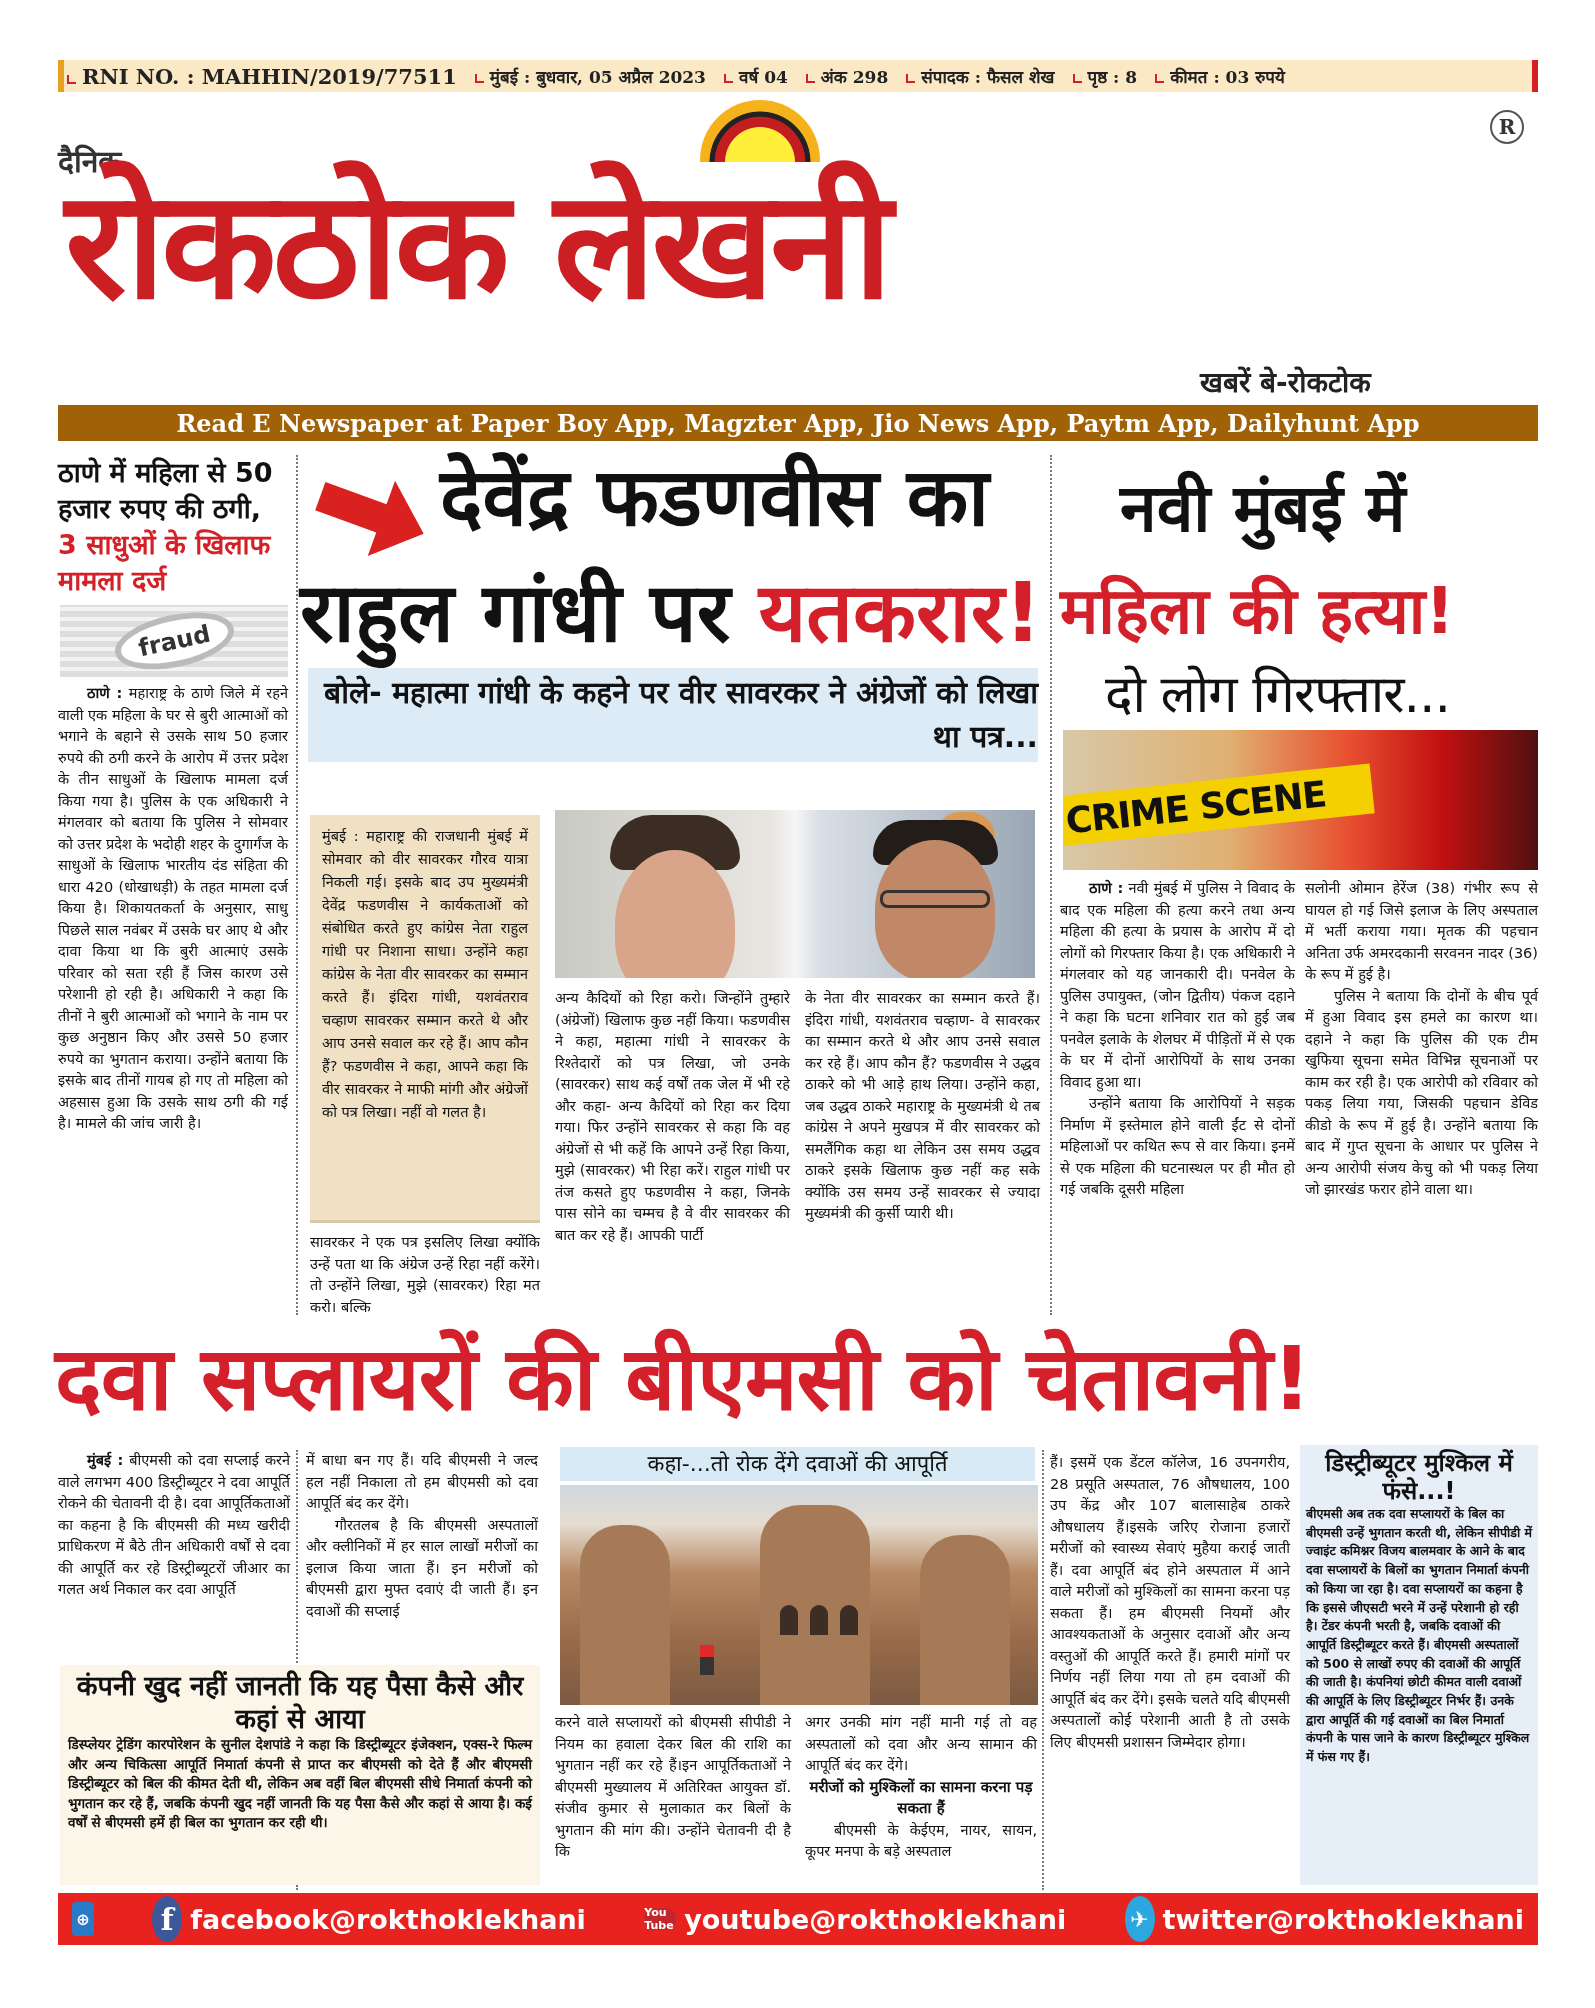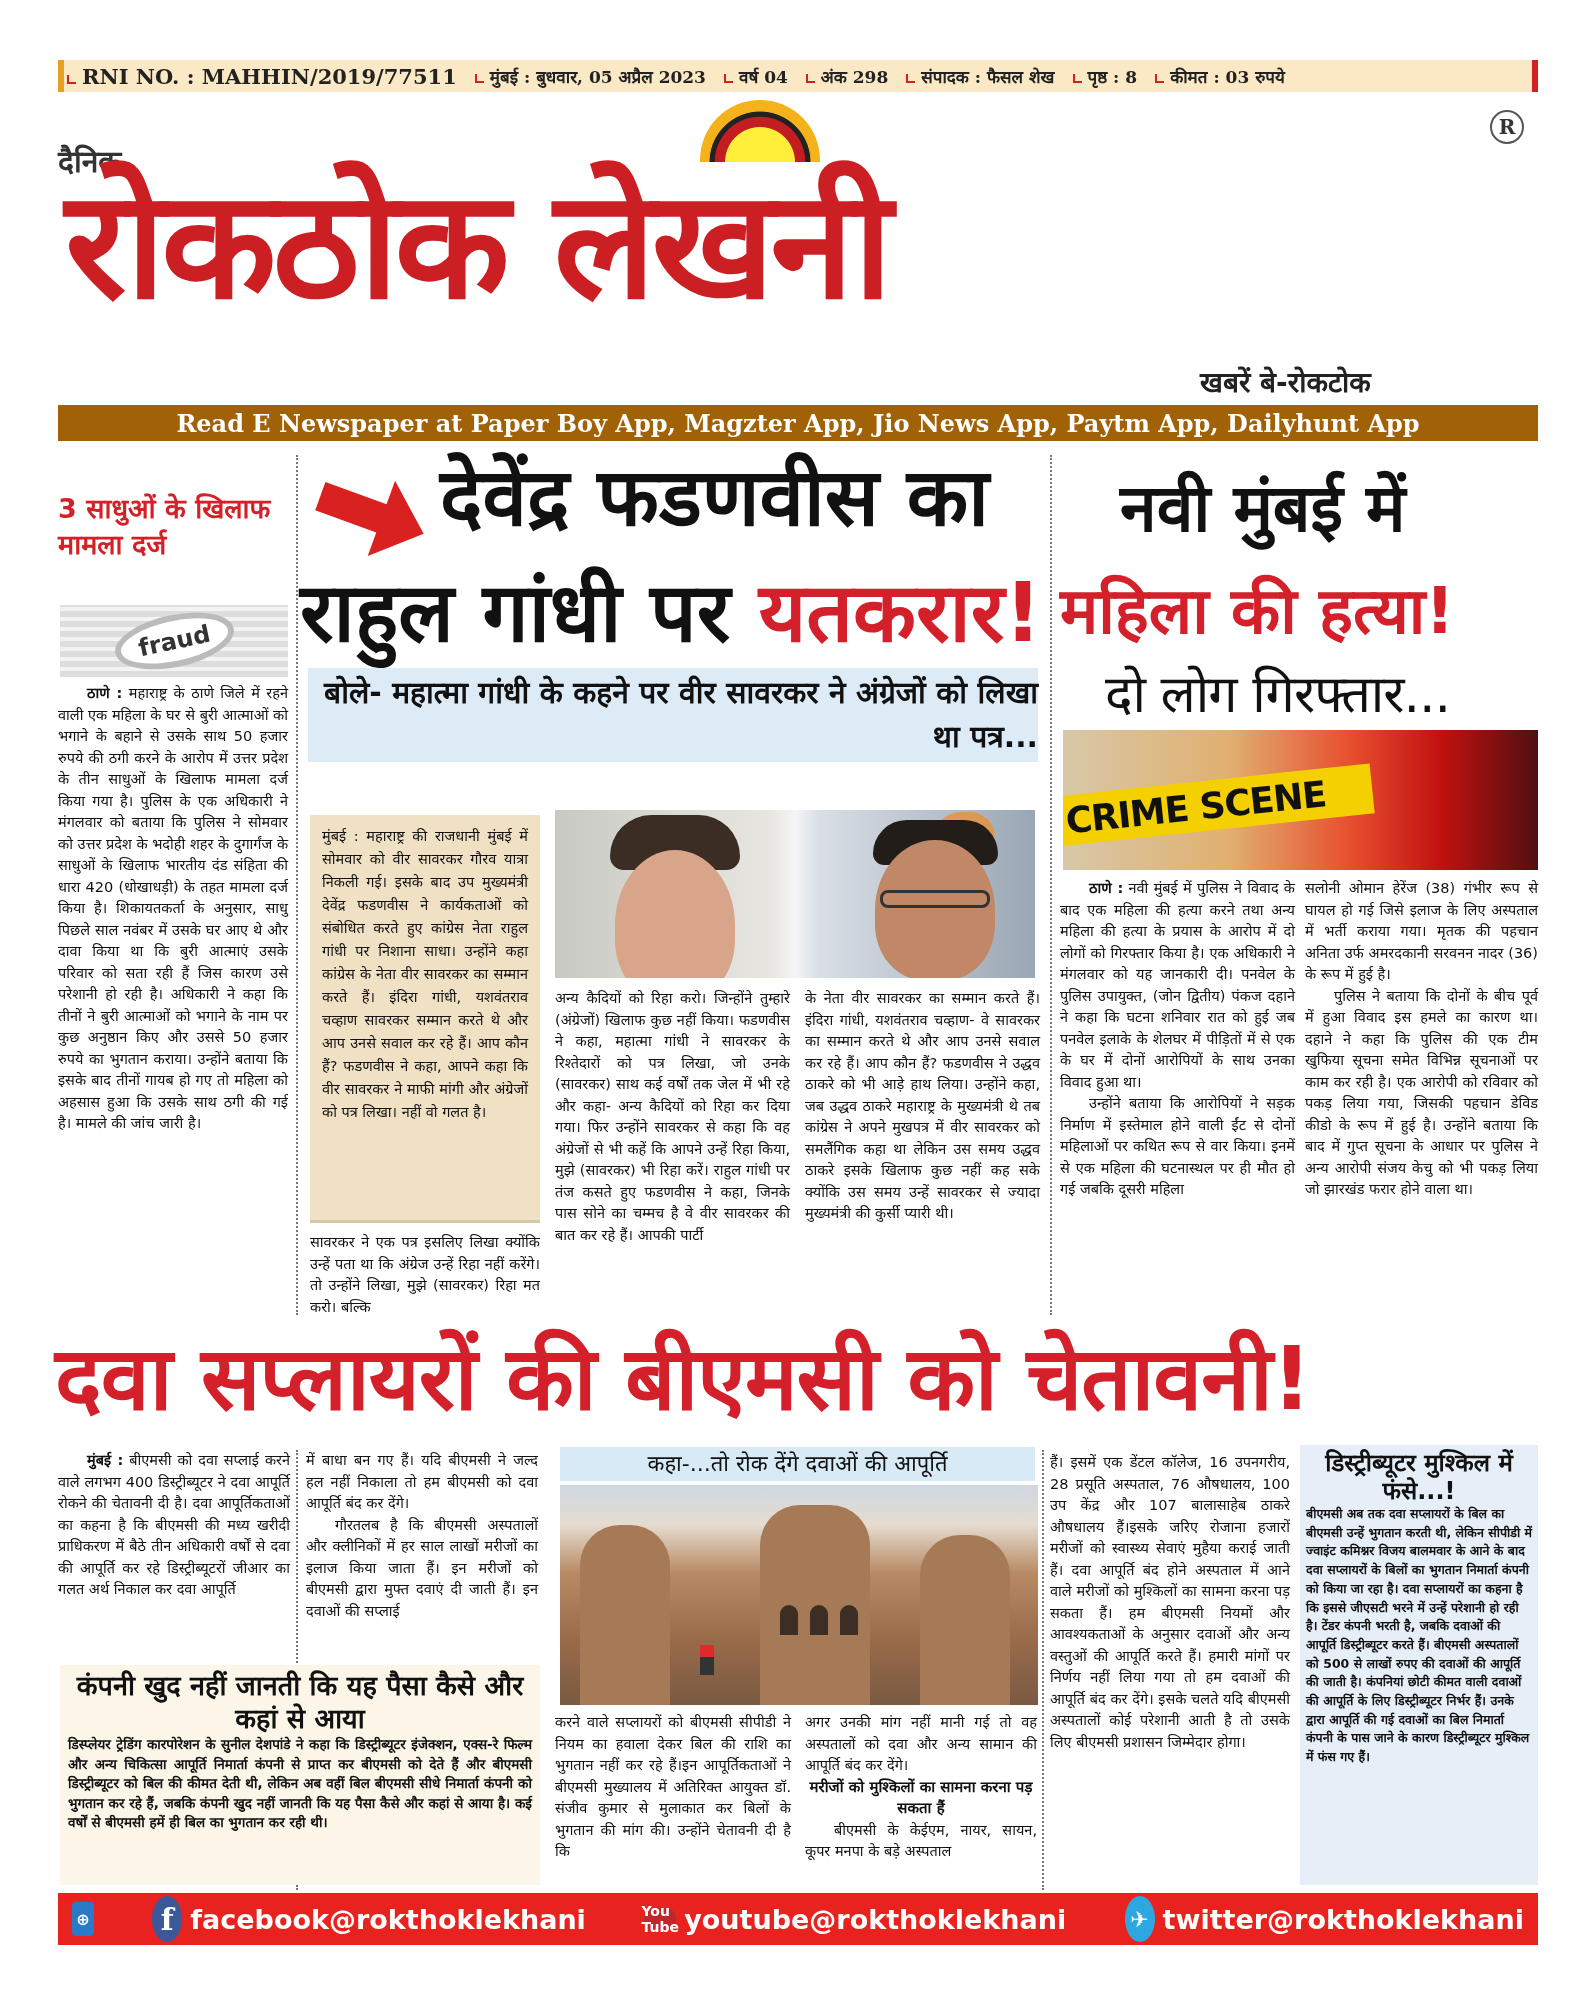--- a/index.html
+++ b/index.html
@@ -48,21 +48,21 @@
 .box-left h3{text-align:center;font-size:27px;line-height:33px;font-weight:bold;margin-top:4px}
 .box-left p{font-size:13.5px;line-height:19.5px;font-weight:bold;text-align:justify;padding:0 8px}
 .dist-box{left:1300px;top:1445px;width:238px;height:440px;background:#e6eef8;padding:4px 6px}
 .dist-box h3{text-align:center;font-size:24px;line-height:28px;font-weight:bold}
 .dist-box p{font-size:12.5px;line-height:18.7px;font-weight:bold}
 .footer{left:58px;top:1893px;width:1480px;height:52px;background:#e8231f;display:flex;align-items:center;justify-content:space-between;padding:0 14px;color:#fff;font-size:27px;font-weight:bold}
 .footer .item{display:flex;align-items:center;gap:8px}
 .ic{display:inline-flex;align-items:center;justify-content:center;color:#fff;font-weight:bold}
 .ic-web{width:22px;height:34px;background:#2a7ac8;border-radius:4px;font-size:16px}
 .ic-fb{width:30px;height:46px;background:#3b5998;border-radius:50%;font-size:30px;font-family:"DejaVu Serif",serif}
-.ic-yt{width:32px;height:22px;background:#c0272d;border-radius:10px;font-size:14px}
+.ic-yt{width:32px;height:22px;background:#c0272d;border-radius:10px;font-size:11px}
 .ic-tw{width:30px;height:46px;background:#2ca7e0;border-radius:50%;font-size:22px}
 </style>
 </head>
 <body>
 
 <div class="abs topbar">
   <span class="rni"><span class="sq"></span><span>RNI NO. : MAHHIN/2019/77511</span></span>
   <span><span class="sq"></span><span>मुंबई : बुधवार, 05 अप्रैल 2023</span></span>
   <span><span class="sq"></span><span>वर्ष 04</span></span>
   <span><span class="sq"></span><span>अंक 298</span></span>
@@ -78,21 +78,21 @@
 <div class="abs tagline">खबरें बे-रोकटोक</div>
 
 <div class="abs redbar">Read E Newspaper at Paper Boy App, Magzter App, Jio News App, Paytm App, Dailyhunt App</div>
 
 <div class="abs vsep" style="left:296px;top:455px;height:860px"></div>
 <div class="abs vsep" style="left:1050px;top:455px;height:860px"></div>
 <div class="abs vsep" style="left:296px;top:1450px;height:440px"></div>
 <div class="abs vsep" style="left:1042px;top:1450px;height:440px"></div>
 
 <div class="abs h-left">
-  <br>
+  <span>ठाणे में महिला से 50 हजार रुपए की ठगी,</span><br>
   <span class="red">3 साधुओं के खिलाफ मामला दर्ज</span>
 </div>
 <div class="abs fraud-img">
     <span>fraud</span>
   </div>
 <div class="abs col-txt" style="left:58px;top:683px;width:230px">
     <b>ठाणे :</b> <span>महाराष्ट्र के ठाणे जिले में रहने वाली एक महिला के घर से बुरी आत्माओं को भगाने के बहाने से उसके साथ 50 हजार रुपये की ठगी करने के आरोप में उत्तर प्रदेश के तीन साधुओं के खिलाफ मामला दर्ज किया गया है। पुलिस के एक अधिकारी ने मंगलवार को बताया कि पुलिस ने सोमवार को उत्तर प्रदेश के भदोही शहर के दुगार्गंज के साधुओं के खिलाफ भारतीय दंड संहिता की धारा 420 (धोखाधड़ी) के तहत मामला दर्ज किया है। शिकायतकर्ता के अनुसार, साधु पिछले साल नवंबर में उसके घर आए थे और दावा किया था कि बुरी आत्माएं उसके परिवार को सता रही हैं जिस कारण उसे परेशानी हो रही है। अधिकारी ने कहा कि तीनों ने बुरी आत्माओं को भगाने के नाम पर कुछ अनुष्ठान किए और उससे 50 हजार रुपये का भुगतान कराया। उन्होंने बताया कि इसके बाद तीनों गायब हो गए तो महिला को अहसास हुआ कि उसके साथ ठगी की गई है। मामले की जांच जारी है।</span>
 </div>
 
 <svg class="abs arrow" viewBox="0 0 120 90">

